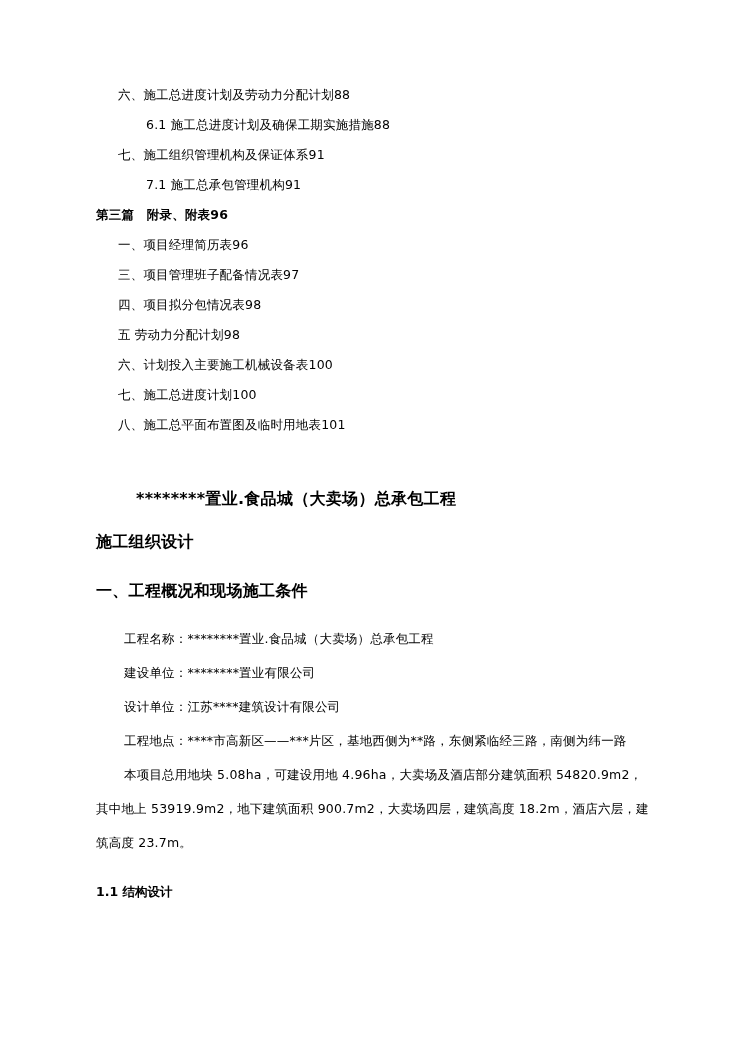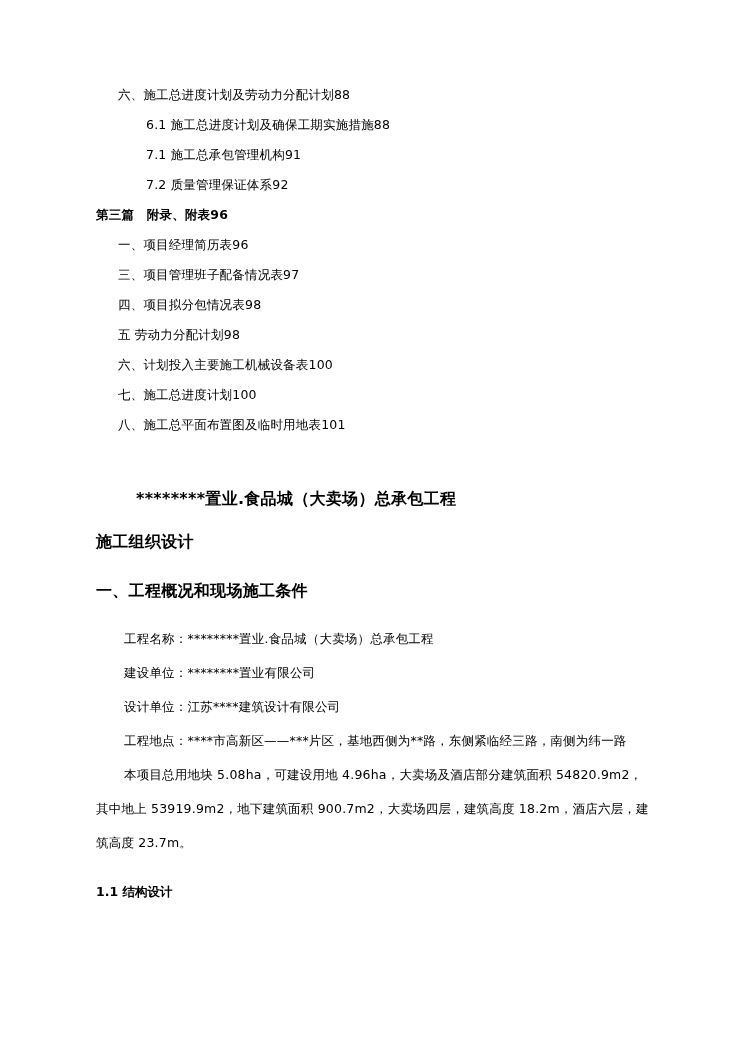--- a/index.html
+++ b/index.html
@@ -89,22 +89,22 @@
 </style>
 </head>
 <body>
 
 <div class="page">
   <div class="content">
 
     <div>
       <div class="toc-line lvl0">六、施工总进度计划及劳动力分配计划88</div>
       <div class="toc-line lvl1">6.1 施工总进度计划及确保工期实施措施88</div>
+      <div class="toc-line lvl0">七、施工组织管理机构及保证体系91</div>
       <div class="toc-line lvl1">7.1 施工总承包管理机构91</div>
-      <div class="toc-line lvl1">7.2 质量管理保证体系92</div>
       <div class="toc-line bold">第三篇　附录、附表96</div>
       <div class="toc-line lvl0">一、项目经理简历表96</div>
       <div class="toc-line lvl0">三、项目管理班子配备情况表97</div>
       <div class="toc-line lvl0">四、项目拟分包情况表98</div>
       <div class="toc-line lvl0">五  劳动力分配计划98</div>
       <div class="toc-line lvl0">六、计划投入主要施工机械设备表100</div>
       <div class="toc-line lvl0">七、施工总进度计划100</div>
       <div class="toc-line lvl0">八、施工总平面布置图及临时用地表101</div>
     </div>
 

